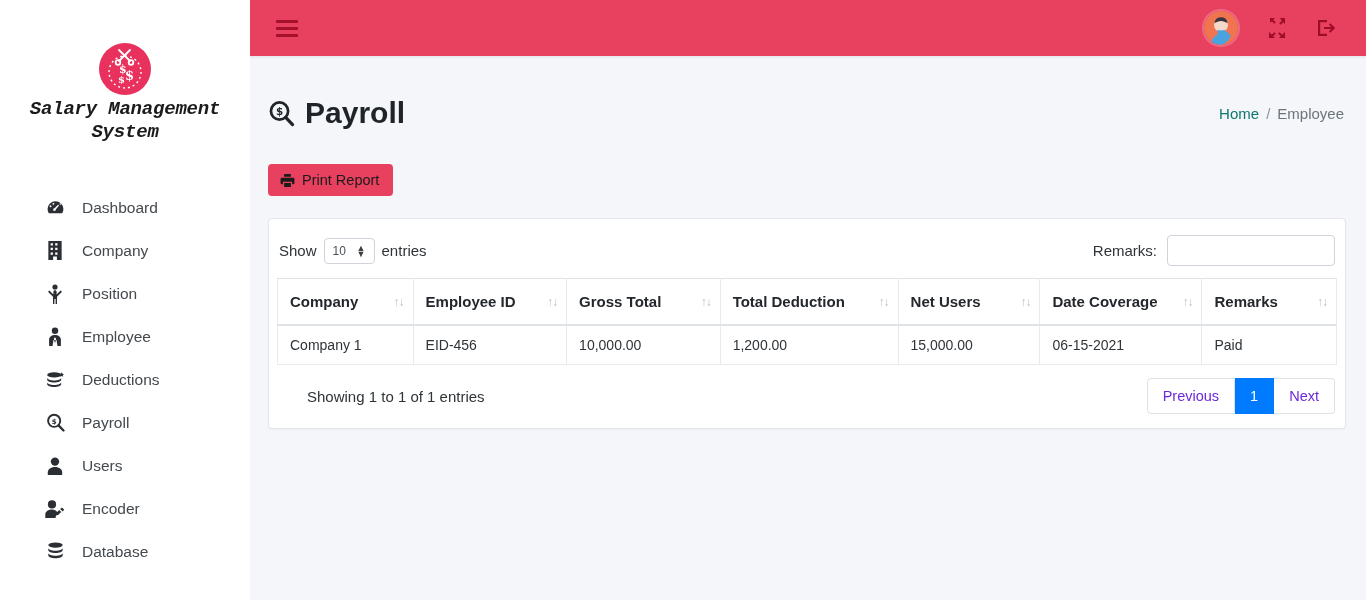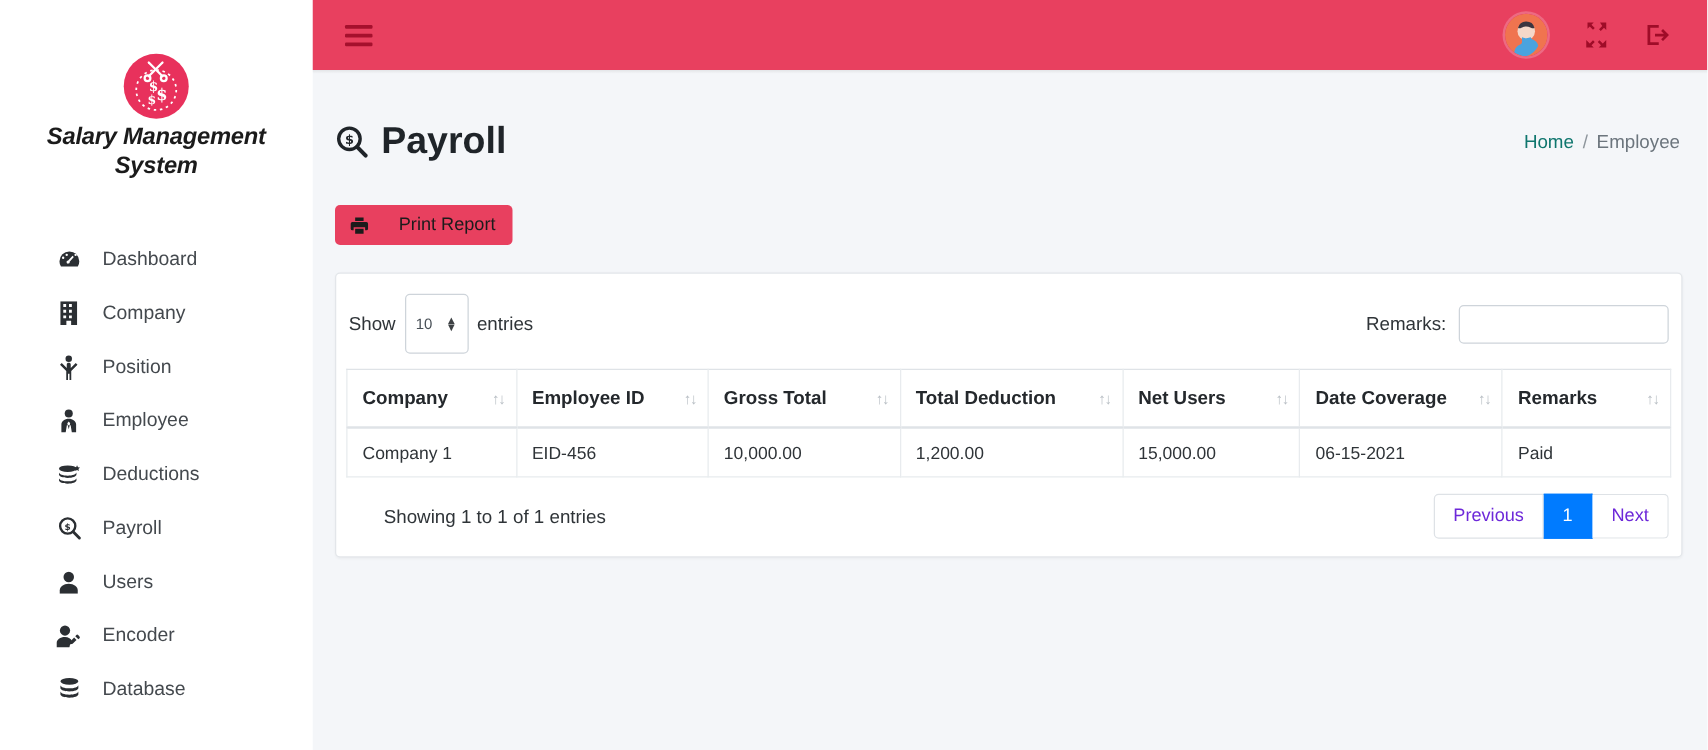--- a/index.html
+++ b/index.html
@@ -21,21 +21,21 @@
     overflow: hidden;
   }
   .brand {
     padding-top: 42px;
     display: flex; flex-direction: column; align-items: center;
   }
   .brand-mark { width: 54px; height: 54px; display:block; }
   .brand-text {
     margin-top: 2px;
     text-align: center;
-    font-family: Liberation Sans, sans-serif;
+    font-family: Liberation Mono, monospace;
     font-style: italic;
     font-weight: bold;
     font-size: 19px;
     line-height: 23px;
     color: #1b1b1b;
     letter-spacing: -0.2px;
     max-width: 200px;
   }
   .nav { margin-top: 42px; }
   .nav-item {
@@ -107,42 +107,42 @@
     margin-left: auto;
     font-size: 15px; color: #6c757d;
     display: flex; align-items: center; gap: 7px;
     padding-right: 2px;
   }
   .breadcrumb a { color: #0f766e; text-decoration: none; cursor: pointer; }
   .breadcrumb .sep { color: #8d959c; }
 
   .print-btn {
     margin-top: 16px;
-    display: inline-flex; align-items: center; gap: 24px;
+    display: inline-flex; align-items: center; gap: 7px;
     background: #e8405f; border: none; border-radius: 4px;
     color: #1b1b1b; font-size: 14.5px;
     padding: 8px 14px 8px 12px;
     cursor: pointer;
     font-family: "Liberation Sans", sans-serif;
   }
   .print-btn svg { display:block; }
 
   
   .card {
     margin-top: 22px;
     background: #ffffff;
     border: 1px solid #e3e6ea;
     border-radius: 4px;
     box-shadow: 0 1px 2px rgba(0,0,0,0.04);
     padding: 10px 8px 6px 8px;
   }
   .card-top { display: flex; align-items: center; padding: 6px 2px 12px 2px; }
   .dt-length { display: flex; align-items: center; font-size: 15px; color: #2f3438; gap: 7px; }
   .dt-select {
-    width: 51px; height: 48px;
+    width: 51px; height: 26px;
     border: 1px solid #ced4da; border-radius: 4px;
     background: #fff; color: #495057;
     font-size: 12px; font-family: "Liberation Sans", sans-serif;
     padding-left: 8px;
     display: flex; align-items: center;
     position: relative; cursor: pointer;
   }
   .dt-select .stepper {
     position: absolute; right: 8px; top: 50%; transform: translateY(-50%);
     display: flex; flex-direction: column; line-height: 6px;

